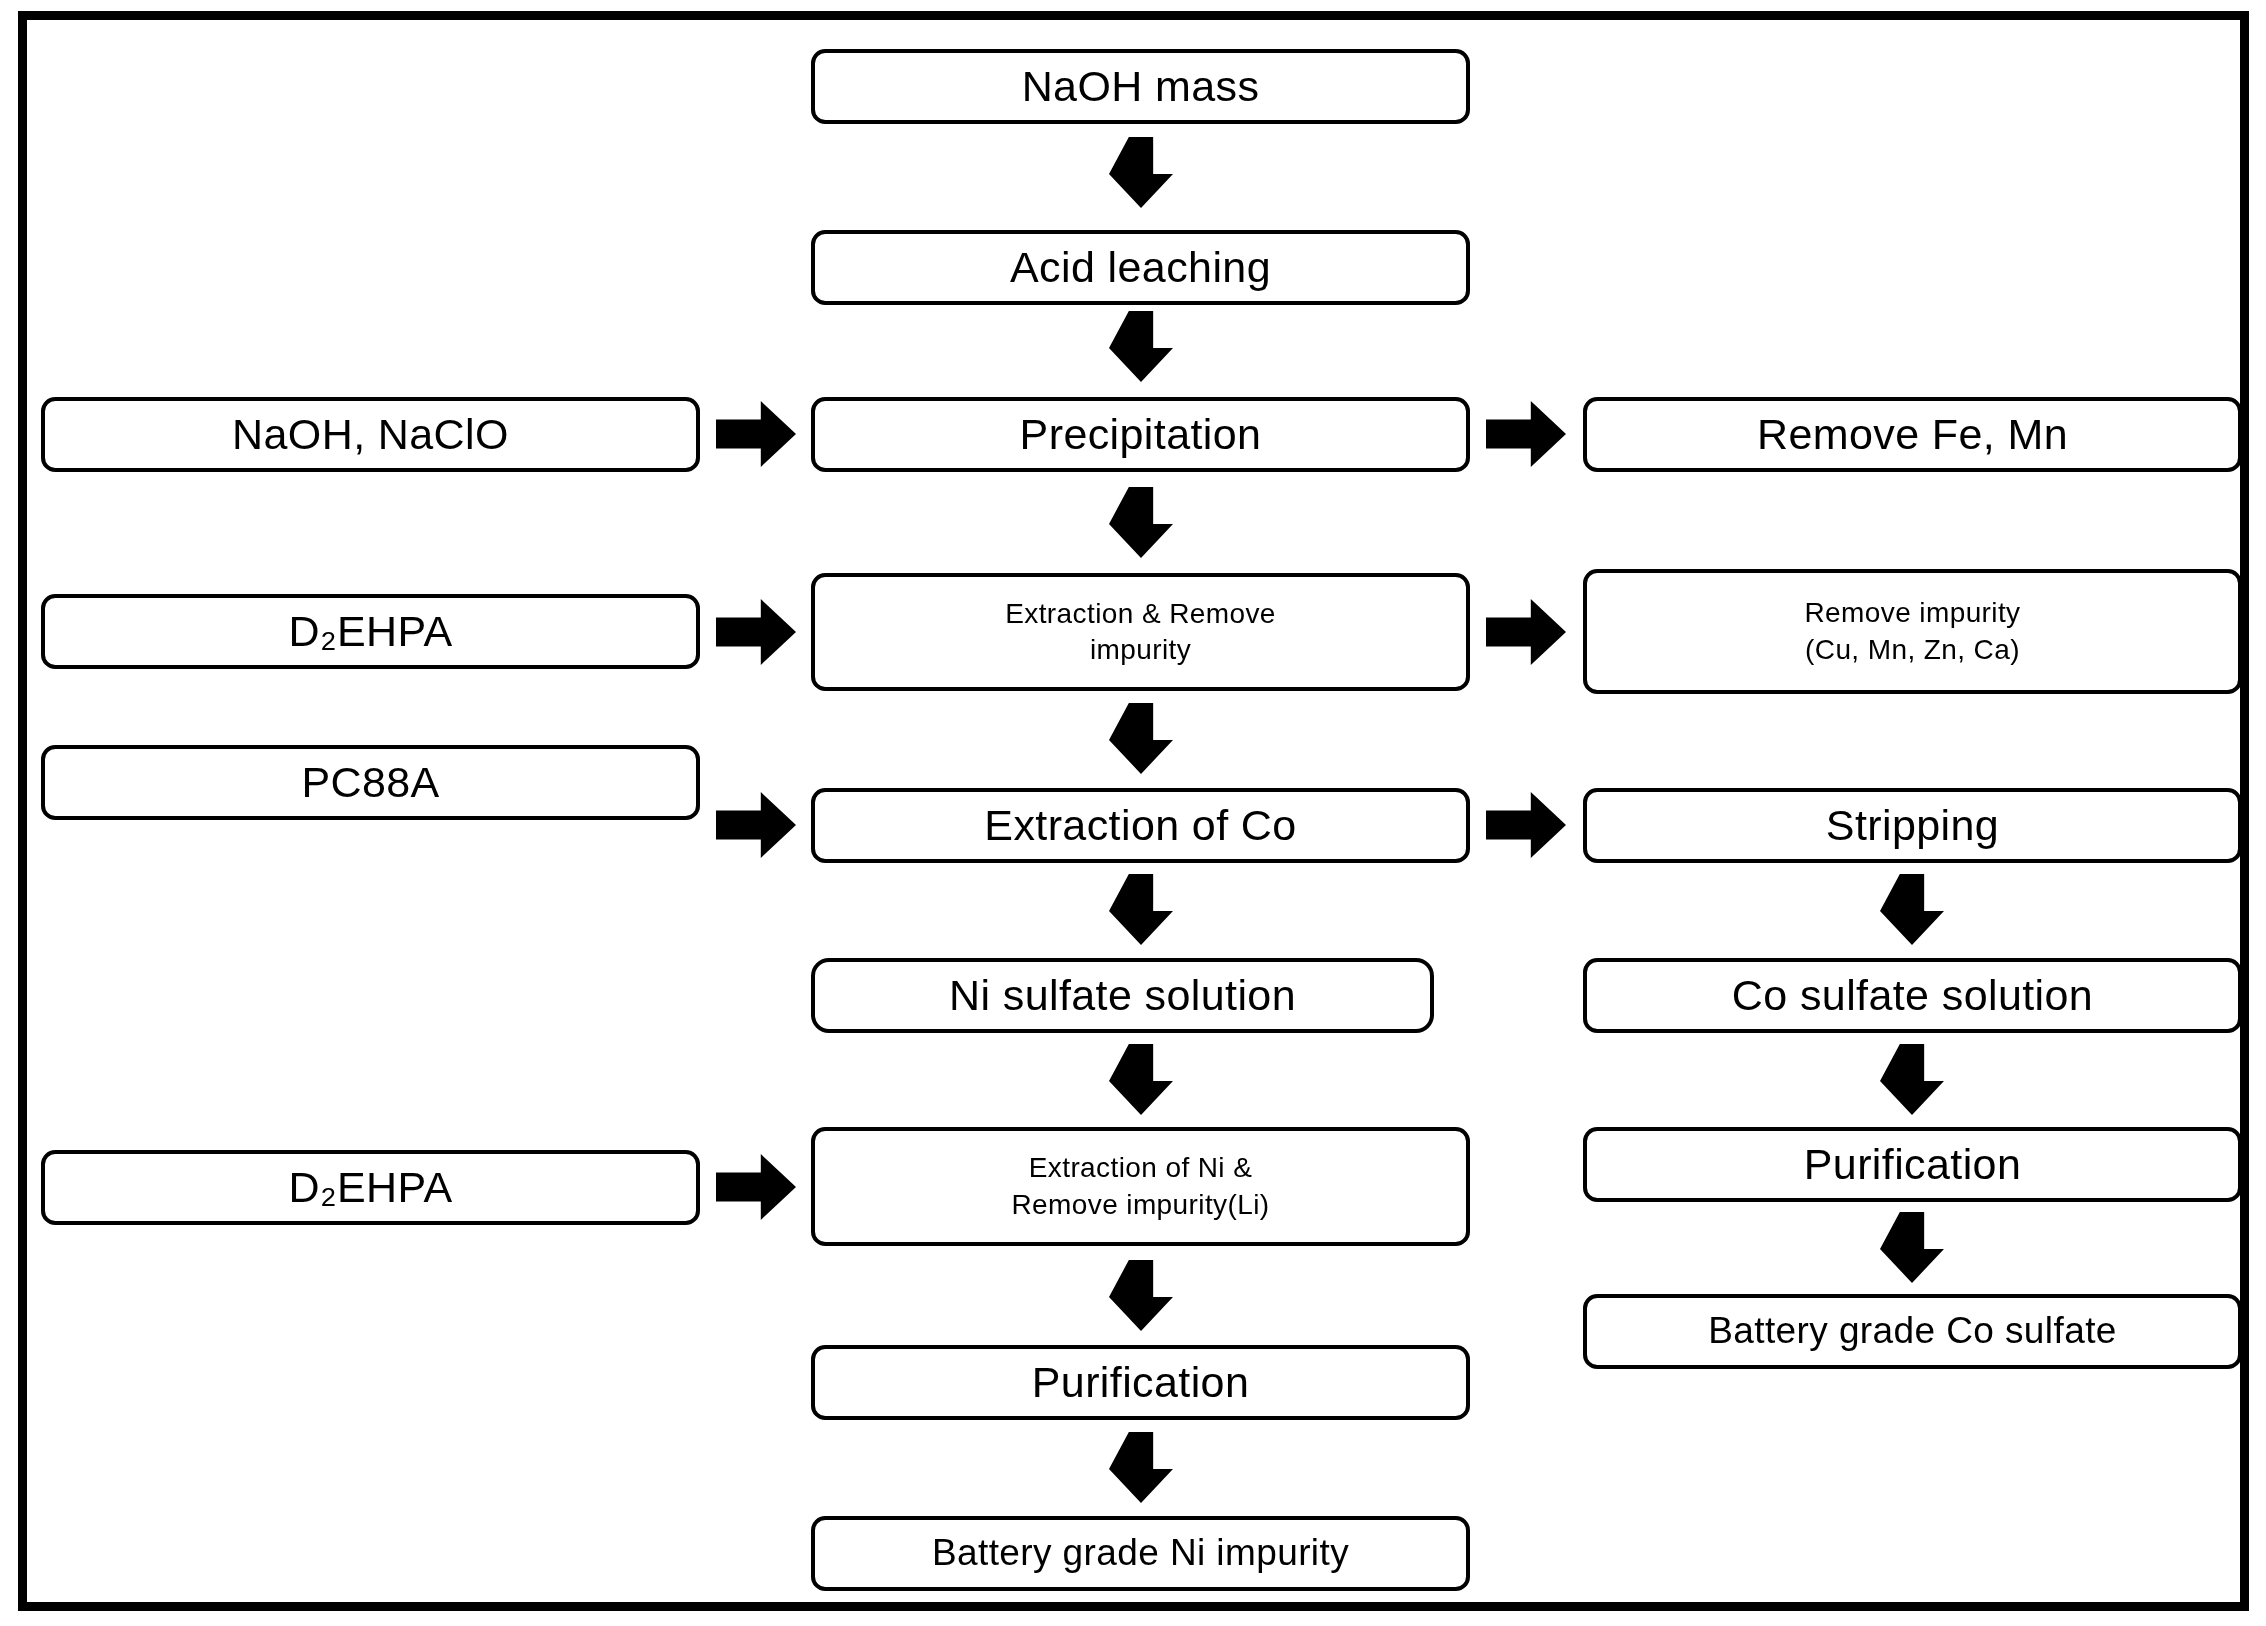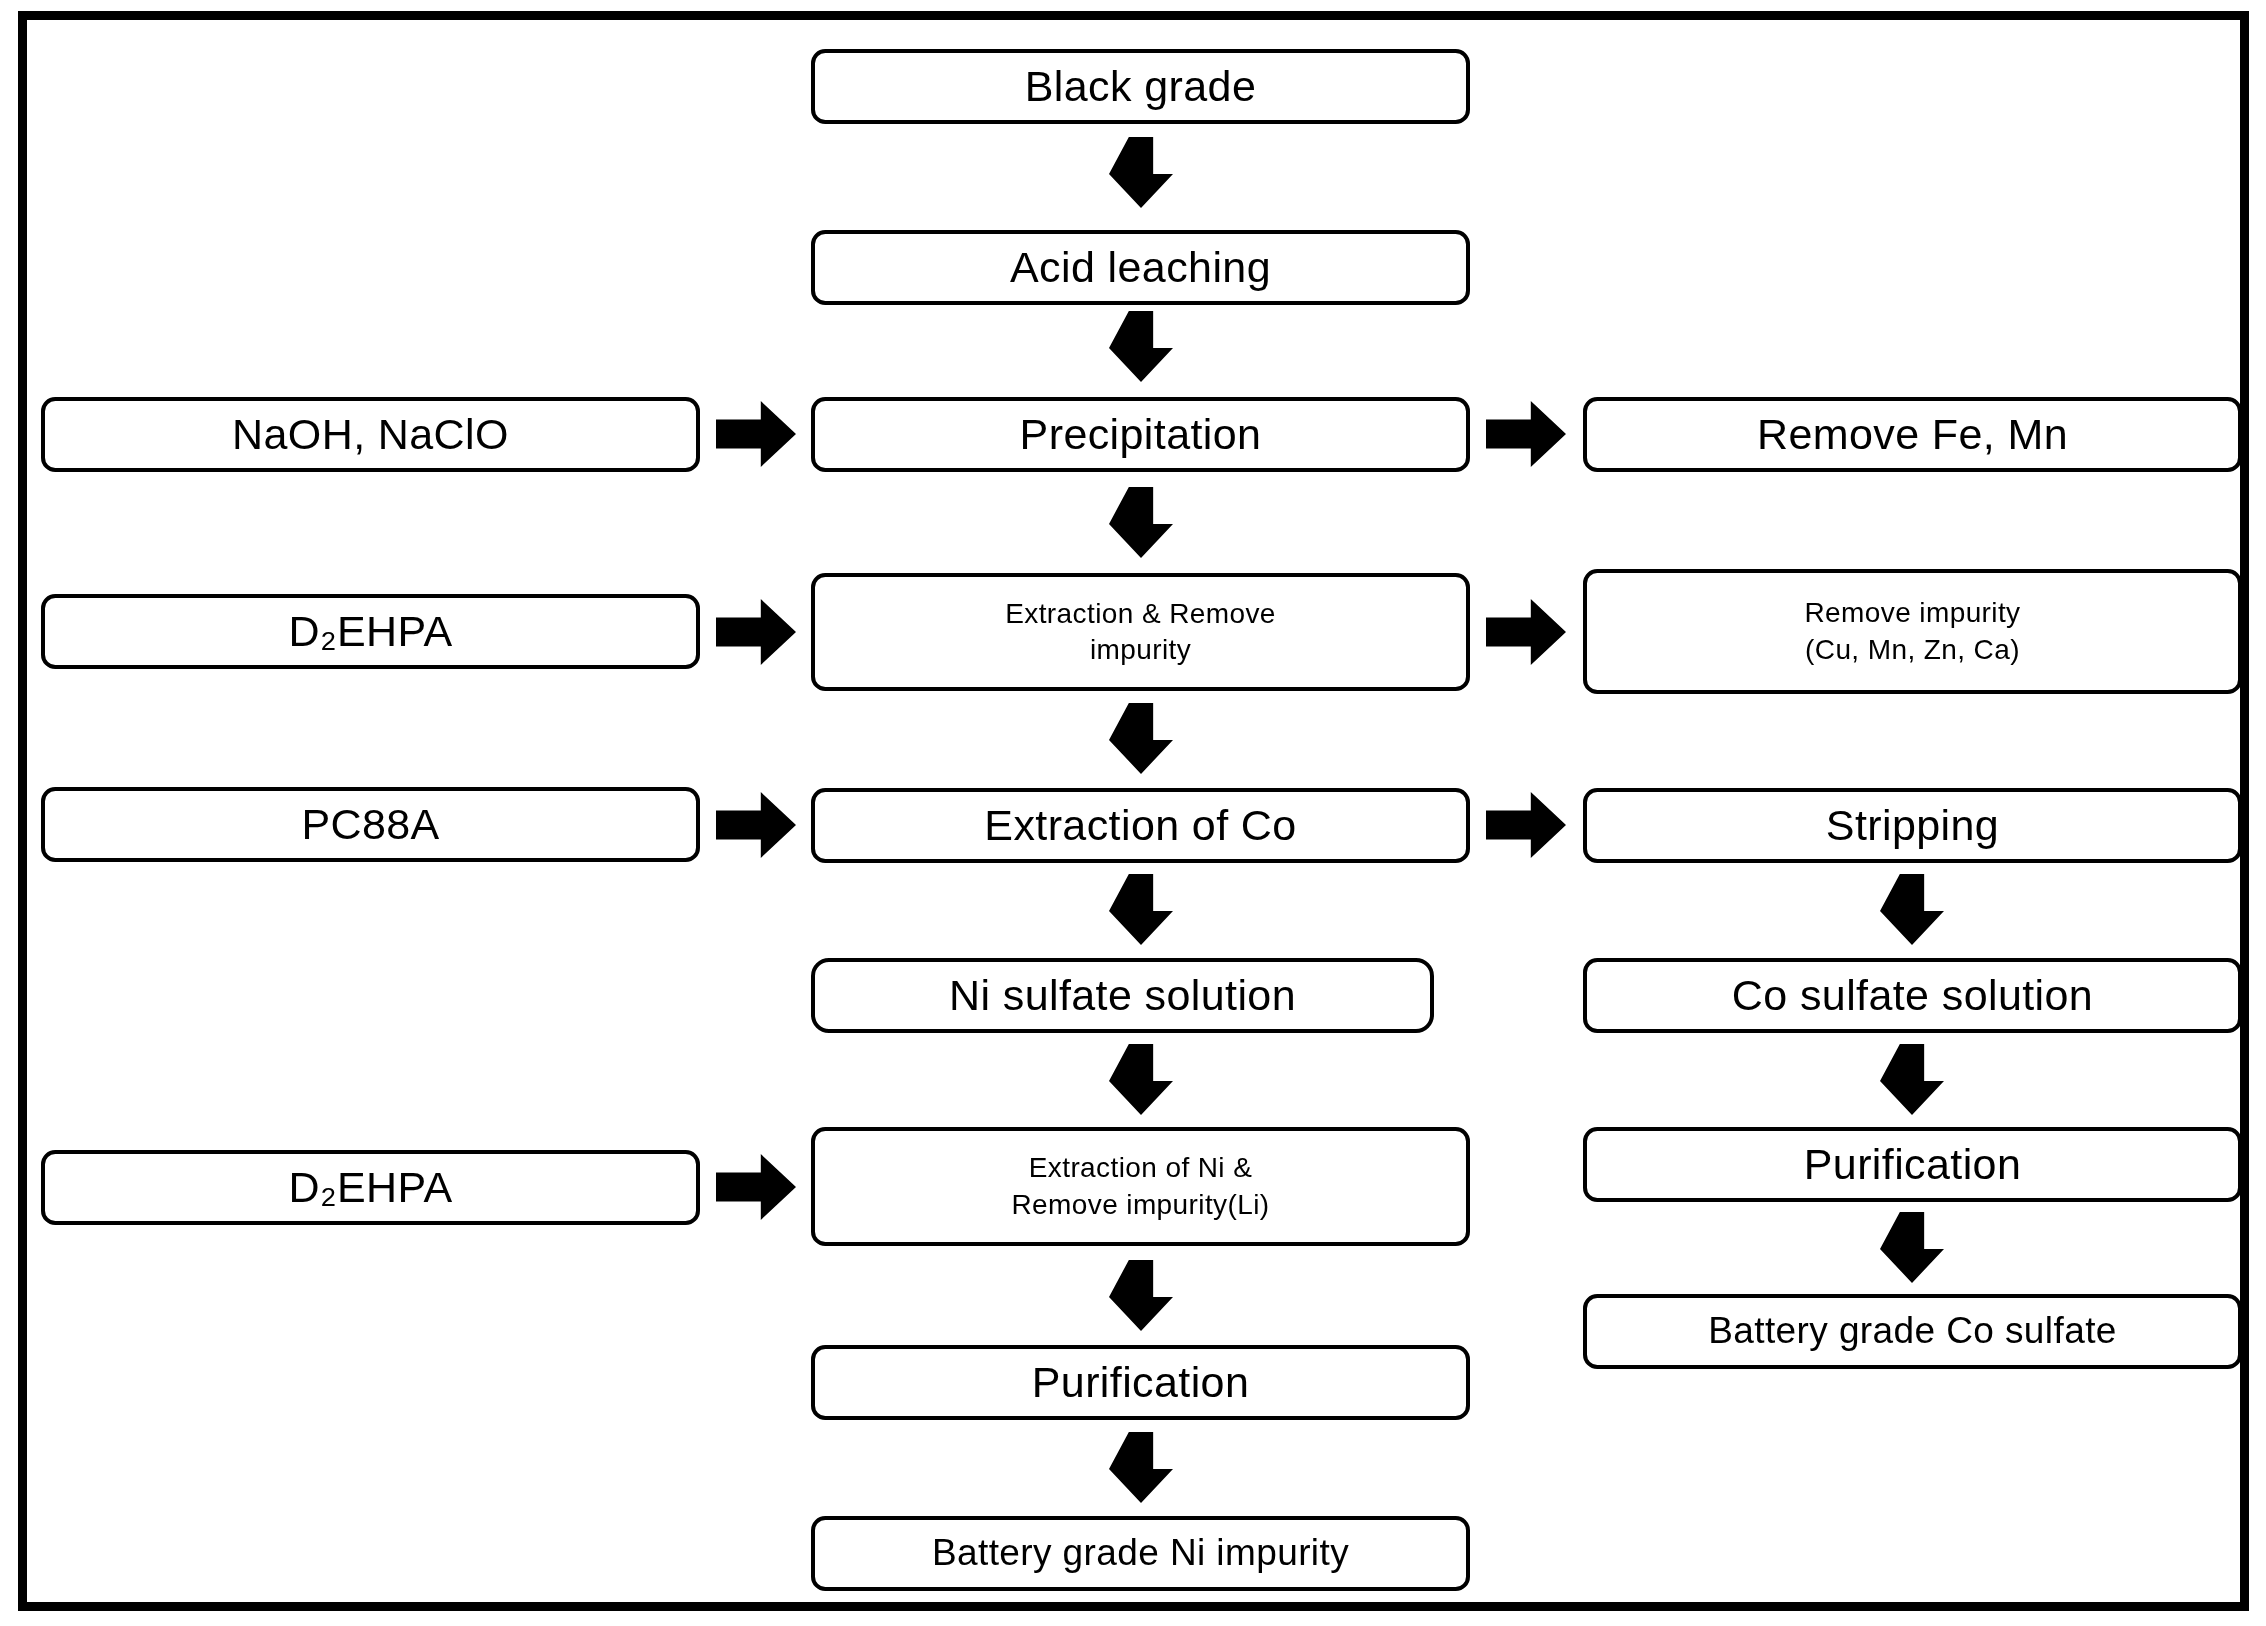--- a/index.html
+++ b/index.html
@@ -31,21 +31,21 @@
     clip-path: polygon(0 28%, 56% 28%, 56% 0, 100% 50%, 56% 100%, 56% 72%, 0 72%);
   }
 </style>
 </head>
 <body>
 
 <div class="canvas">
   <div class="frame"></div>
 
   <div class="node" style="left:811px;top:49px;width:659px;height:75px;">
-    <span>Black grade</span>
+    <span>NaOH mass</span>
   </div>
   <div class="node" style="left:811px;top:230px;width:659px;height:75px;">
     <span>Acid leaching</span>
   </div>
   <div class="node" style="left:811px;top:397px;width:659px;height:75px;">
     <span>Precipitation</span>
   </div>
   <div class="node two" style="left:811px;top:573px;width:659px;height:118px;">
     <span>Extraction &amp; Remove</span>
     <span>impurity</span>
@@ -66,21 +66,21 @@
   <div class="node sm" style="left:811px;top:1516px;width:659px;height:75px;">
     <span>Battery grade Ni impurity</span>
   </div>
 
   <div class="node" style="left:41px;top:397px;width:659px;height:75px;">
     <span>NaOH, NaClO</span>
   </div>
   <div class="node" style="left:41px;top:594px;width:659px;height:75px;">
     <span>D₂EHPA</span>
   </div>
-  <div class="node" style="left:41px;top:787px;width:659px;height:75px;">
+  <div class="node" style="left:41px;top:745px;width:659px;height:75px;">
     <span>PC88A</span>
   </div>
   <div class="node" style="left:41px;top:1150px;width:659px;height:75px;">
     <span>D₂EHPA</span>
   </div>
 
   <div class="node" style="left:1583px;top:397px;width:659px;height:75px;">
     <span>Remove Fe, Mn</span>
   </div>
   <div class="node two" style="left:1583px;top:569px;width:659px;height:125px;">

